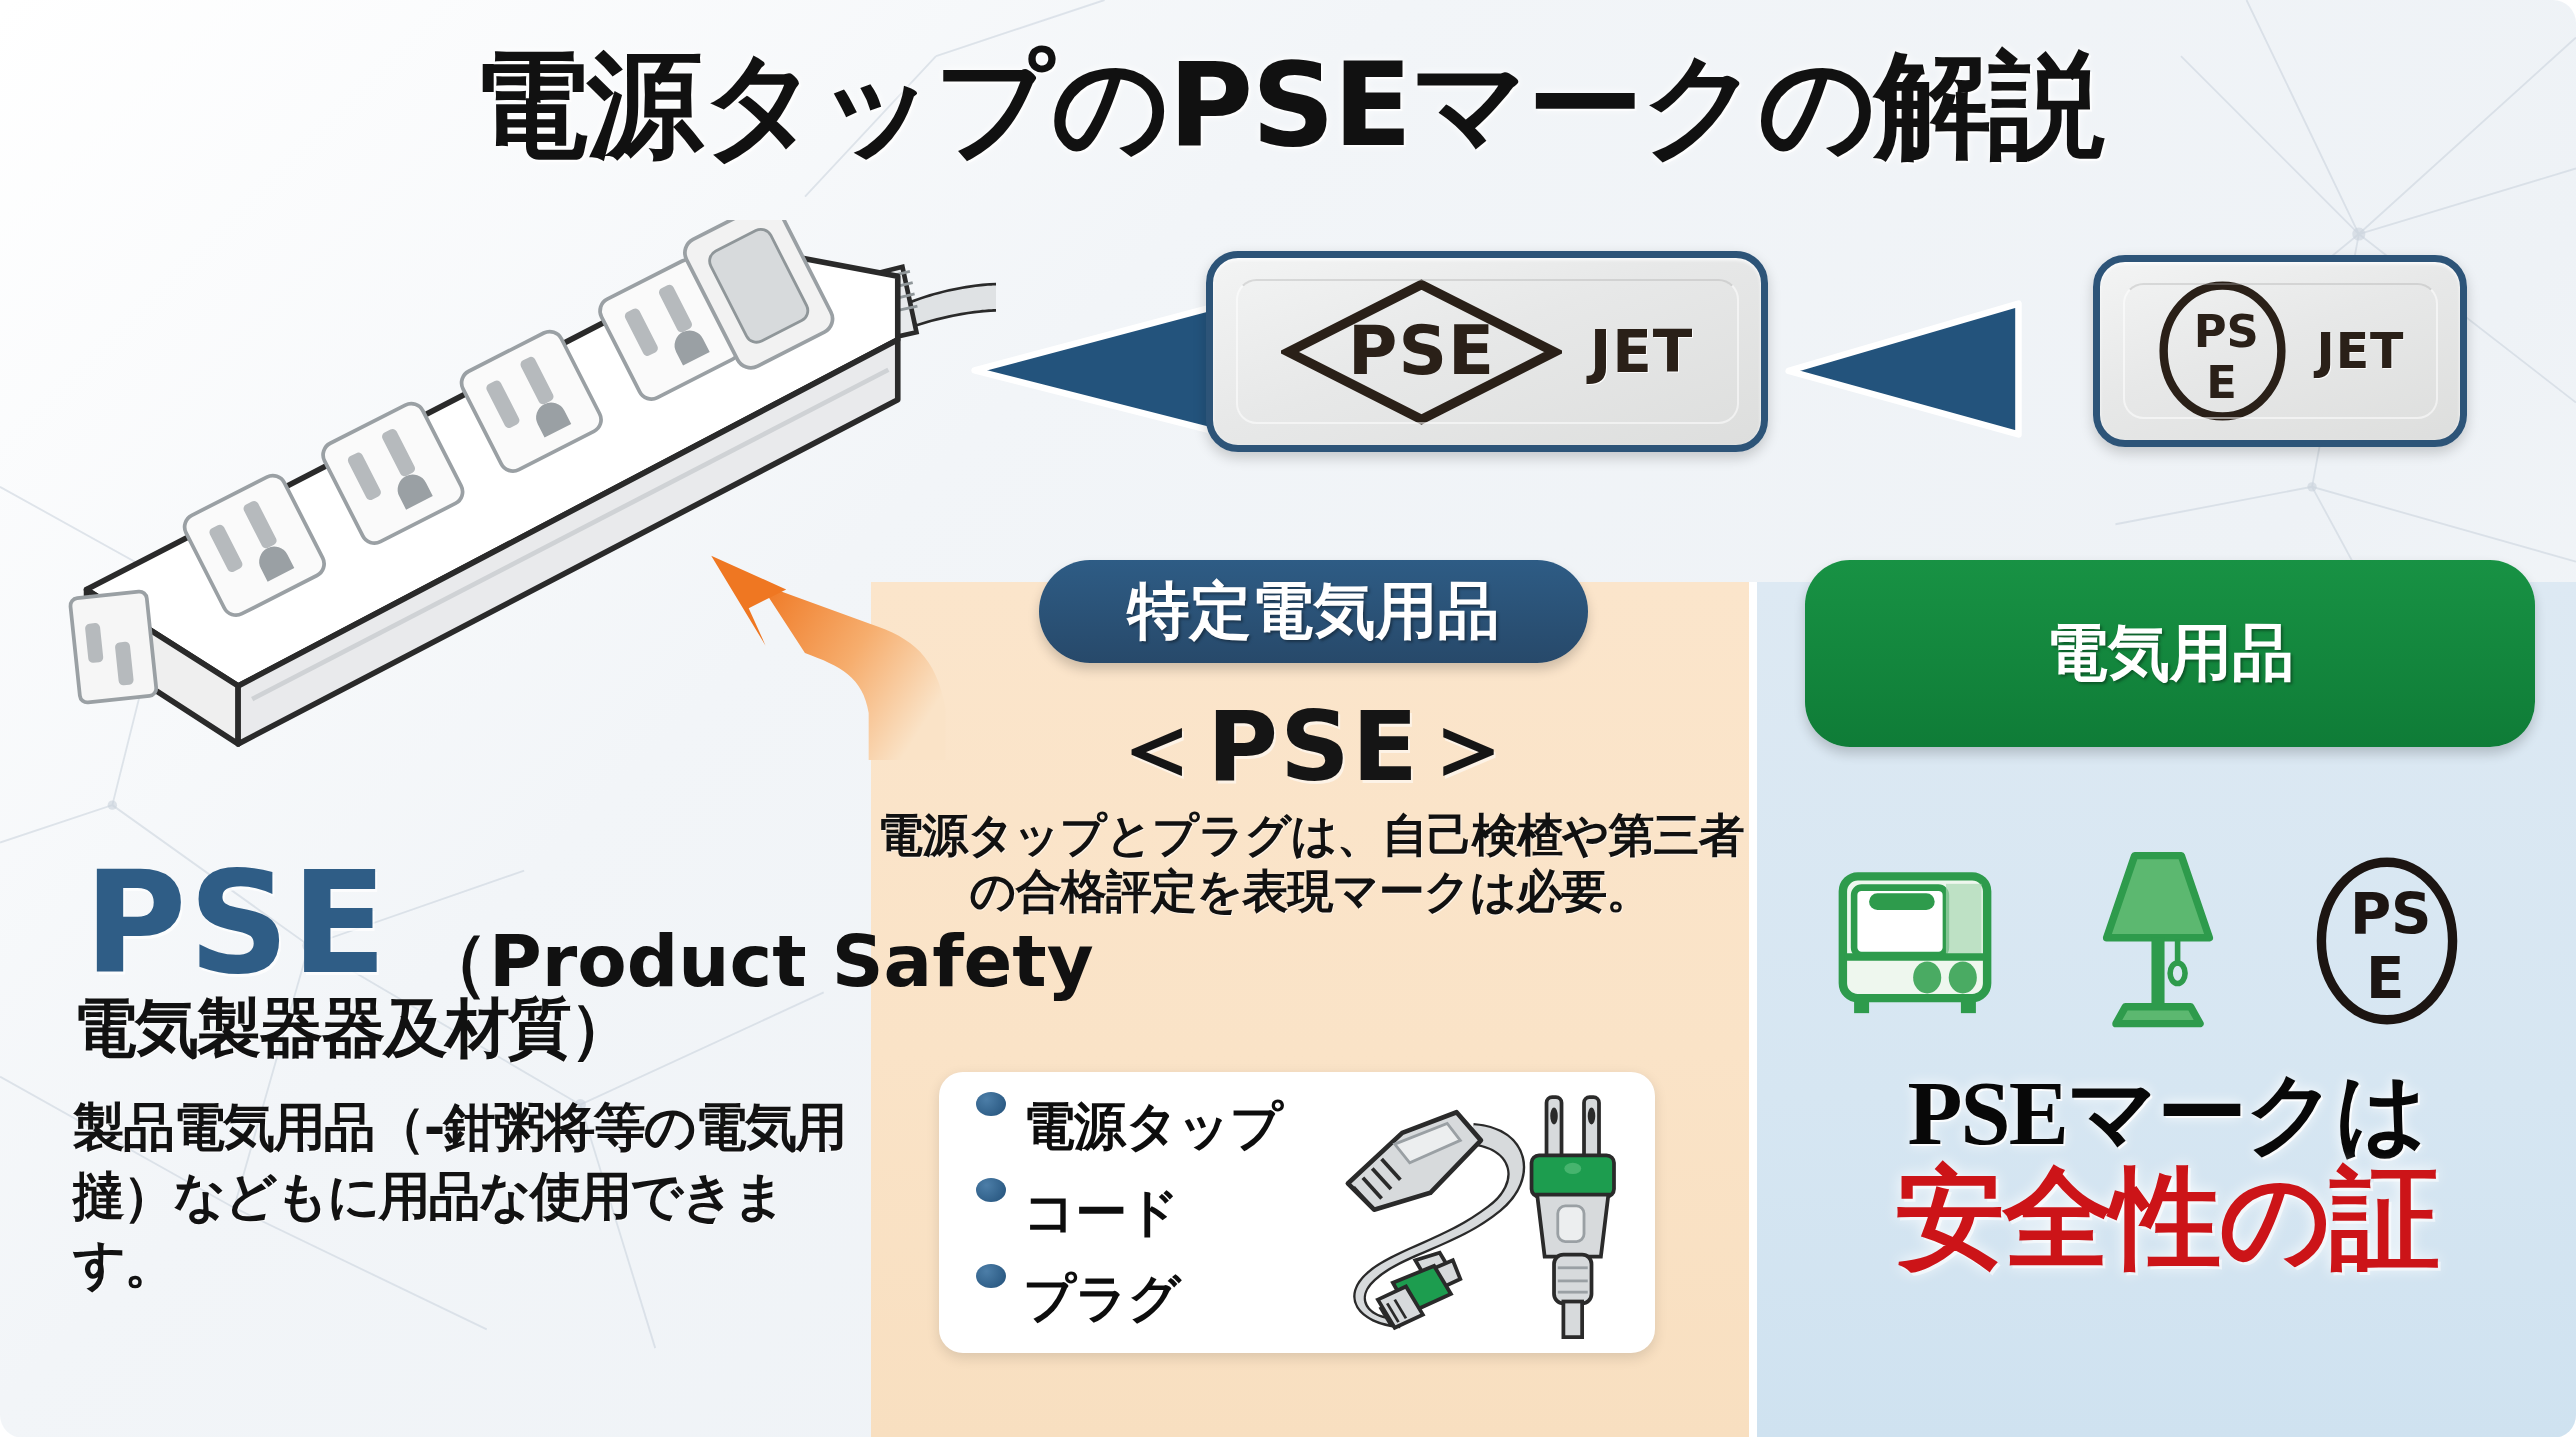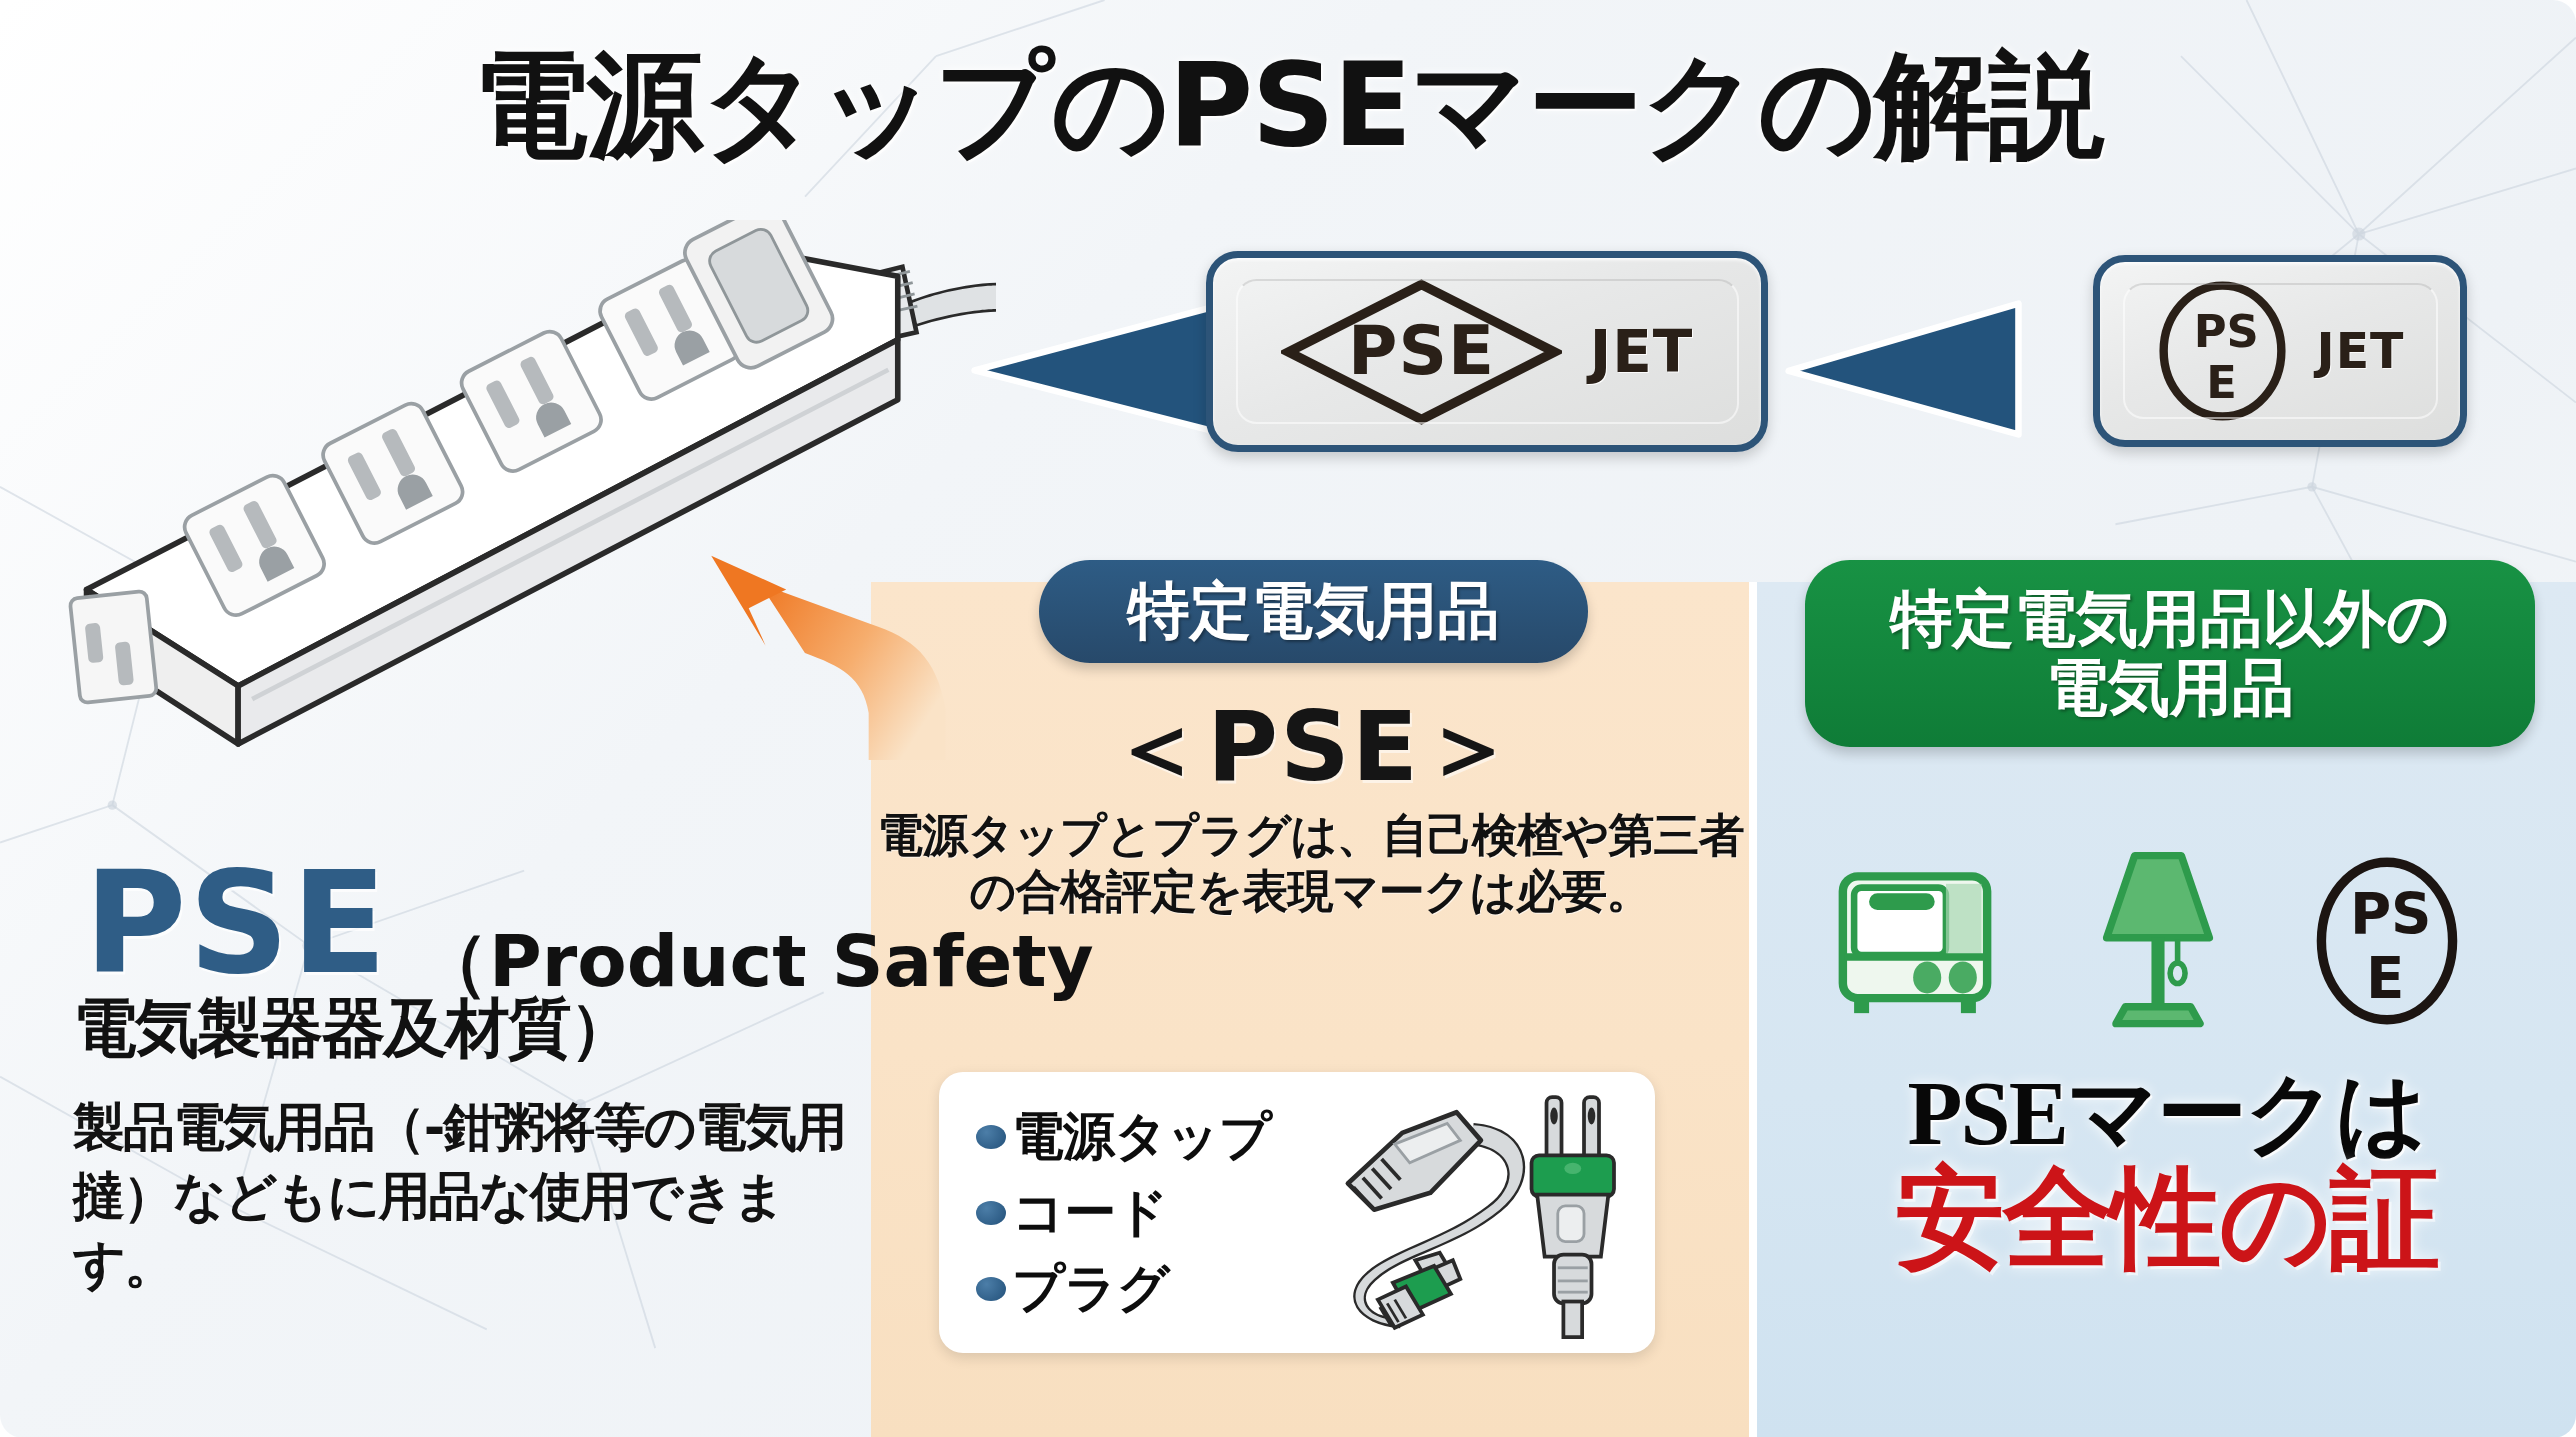--- a/index.html
+++ b/index.html
@@ -107,21 +107,21 @@
     text-shadow: 0.9px 0.9px 0 rgba(255,255,255,.6);
     font-family:"DejaVu Sans","Liberation Sans",sans-serif;
   }
   .white-card {
     position:absolute; left:939px; top:1072px; width:716px; height:281px;
     background:#ffffff; border-radius:24px;
     box-shadow: 0 4.7px 13px rgba(0,0,0,.12);
     display:flex; align-items:center;
   }
   .bullets { padding-left:37px; width:365px; }
-  .bullet-row { display:flex; align-items:center; gap:6px; margin:6px 0; }
+  .bullet-row { display:flex; gap:17px; margin:16px 0; }
   .bullet-dot {
     width:30px; height:24px; border-radius:50%;
     background: radial-gradient(circle at 35% 30%, #4c7ea8, #225079);
     flex:0 0 auto;
   }
   .bullet-label {
     font-size:52px; font-weight:900; color:#0d0d0d; letter-spacing:-0.9px;
     font-family:"DejaVu Sans","Liberation Sans",sans-serif;
   }
   .plug-art { flex:1; display:flex; align-items:center; justify-content:center; }
@@ -385,21 +385,20 @@
               <path d="M30 196 L62 196"></path>
               <path d="M30 208 L62 208"></path>
           </g>
           <rect x="36" y="218" width="20" height="38" fill="#d7dadc" stroke="#2a2a2a" stroke-width="4"></rect>
         </g>
       </svg>
     </div>
   </div>
 
   <div class="pill" id="pill-igai">
-    <span>特定電気用品以外の</span>
     <span>電気用品</span>
   </div>
 
   <div class="icon-row">
 
     <svg width="178" height="178" viewBox="0 0 190 190">
       <rect x="18" y="26" width="154" height="130" rx="16" fill="#eef7ee" stroke="#2e9b4c" stroke-width="9"></rect>
       <rect x="30" y="38" width="98" height="72" rx="8" fill="#ffffff" stroke="#2e9b4c" stroke-width="7"></rect>
       <rect x="46" y="44" width="70" height="18" rx="9" fill="#2e9b4c"></rect>
       <rect x="128" y="34" width="38" height="78" fill="#a9d7b3" opacity="0.7"></rect>

